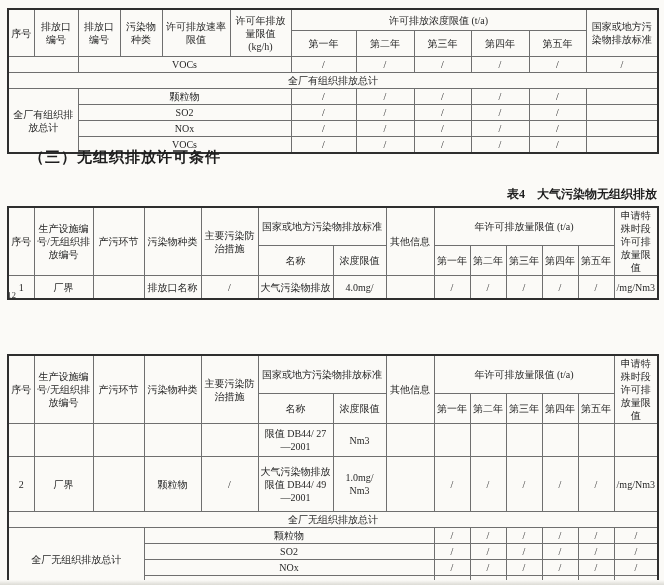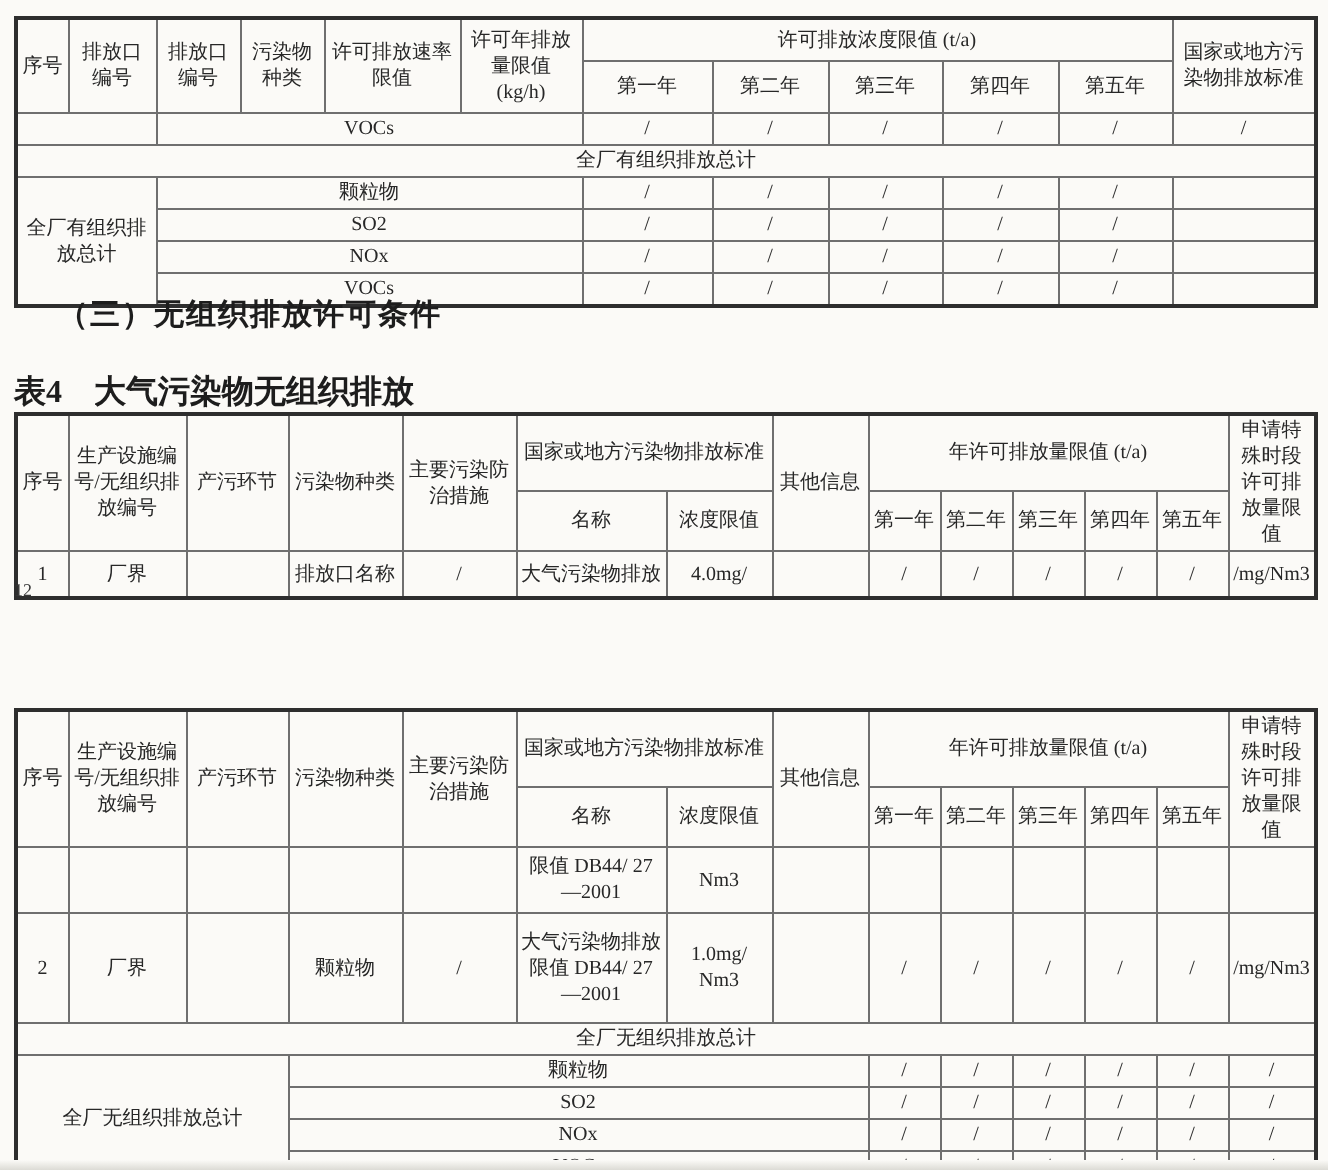--- a/index.html
+++ b/index.html
@@ -42,21 +42,21 @@
   .t3 tr.r2 td{height:52px;}
   .t3 tr.sr td{height:11px;}
   .t3 tr.tr4 td{height:12px;}
 
   .sec-heading{
     position:absolute;left:29px;top:148px;
     font-size:15px;font-weight:700;letter-spacing:1px;color:#1d1d1d;
   }
   .tbl-caption{
     position:absolute;left:7px;top:186px;width:650px;
-    text-align:left;font-size:16px;font-weight:700;color:#1d1d1d;
+    text-align:right;font-size:12px;font-weight:700;color:#1d1d1d;
   }
   .page-number{
     position:absolute;left:7px;top:290px;width:574px;
     text-align:left;font-size:9px;color:#3a3a3a;
   }
   .page-edge{
     position:absolute;left:0;bottom:0;width:664px;height:5px;
     background:linear-gradient(#fbfaf7,#dcdbd5);
   }
 </style>
@@ -266,21 +266,21 @@
       <td></td>
       <td></td>
       <td></td>
     </tr>
     <tr class="r2">
       <td>2</td>
       <td>厂界</td>
       <td></td>
       <td>颗粒物</td>
       <td>/</td>
-      <td>大气污染物排放限值 DB44/ 27—2001</td>
+      <td>大气污染物排放限值 DB44/ 49—2001</td>
       <td>1.0mg/ Nm3</td>
       <td></td>
       <td>/</td>
       <td>/</td>
       <td>/</td>
       <td>/</td>
       <td>/</td>
       <td>/mg/Nm3</td>
     </tr>
     <tr class="sr">

